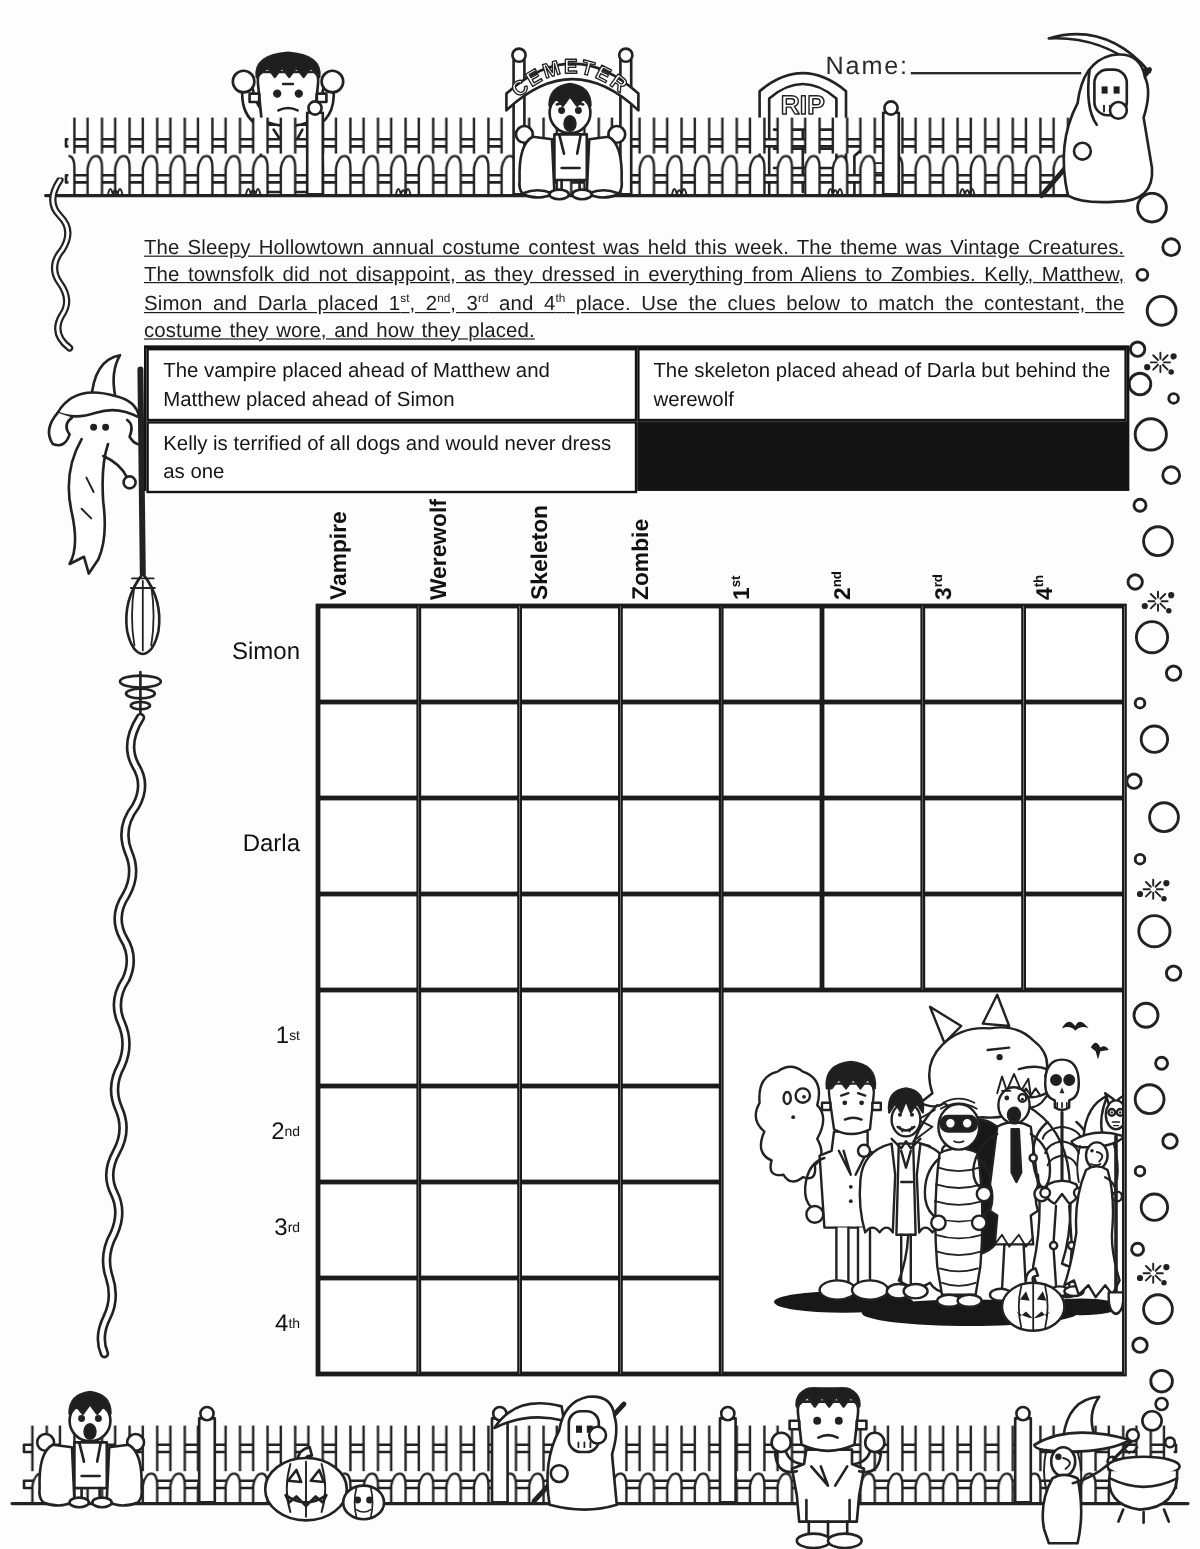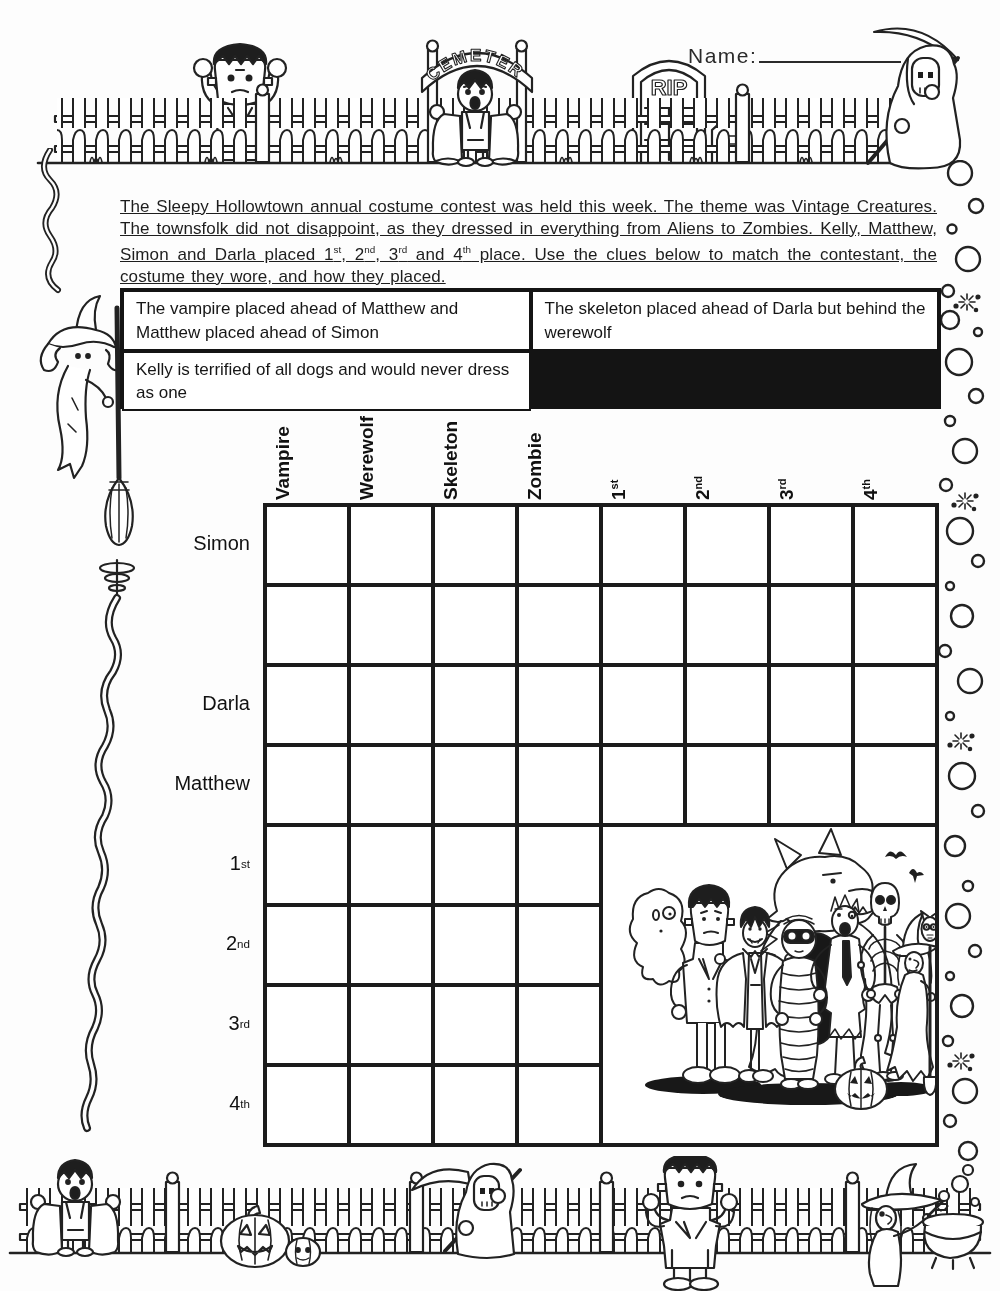--- a/index.html
+++ b/index.html
@@ -254,21 +254,20 @@
   <span class="col-head" style="left:378px">Werewolf</span>
   <span class="col-head" style="left:462px">Skeleton</span>
   <span class="col-head" style="left:546px">Zombie</span>
   <span class="col-head ord" style="left:630px"><span>1</span><sup>st</sup></span>
   <span class="col-head ord" style="left:714px"><span>2</span><sup>nd</sup></span>
   <span class="col-head ord" style="left:798px"><span>3</span><sup>rd</sup></span>
   <span class="col-head ord" style="left:882px"><span>4</span><sup>th</sup></span>
 
   <div class="row-head" style="top:503px">Simon</div>
   <div class="row-head" style="top:663px">Darla</div>
-  <div class="row-head" style="top:743px">Matthew</div>
   <div class="row-head ord" style="top:823px">
       <span>1</span>
       <sup>st</sup>
     </div>
   <div class="row-head ord" style="top:903px">
       <span>2</span>
       <sup>nd</sup>
     </div>
   <div class="row-head ord" style="top:983px">
       <span>3</span>

